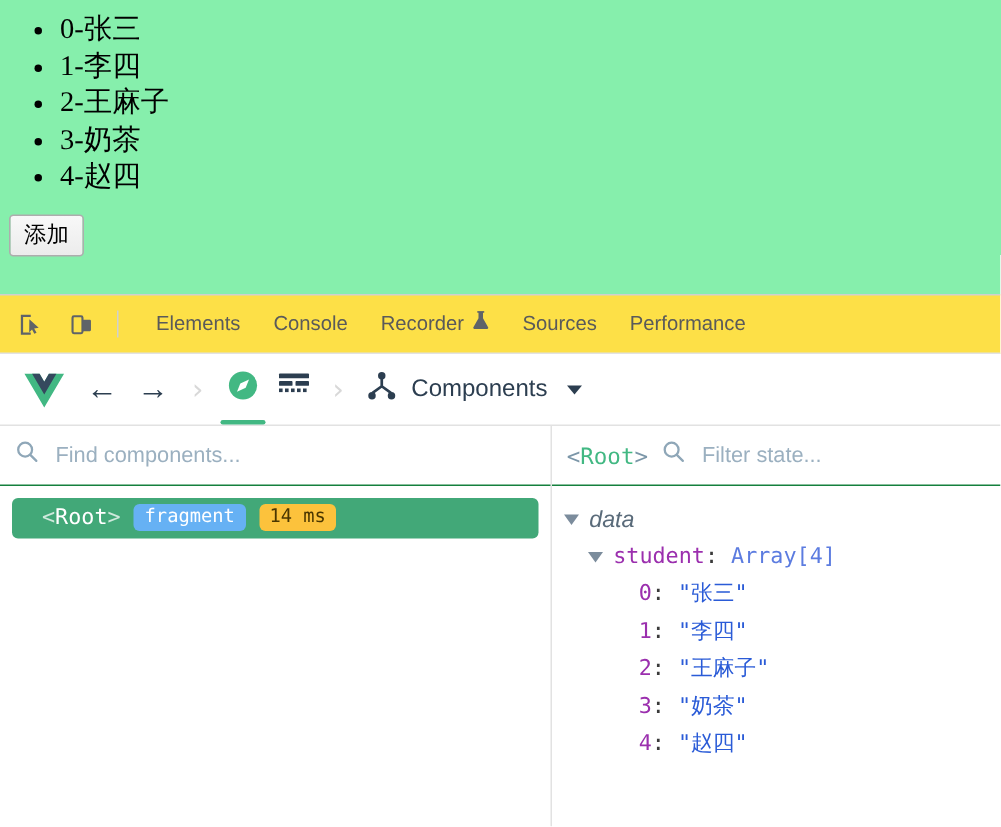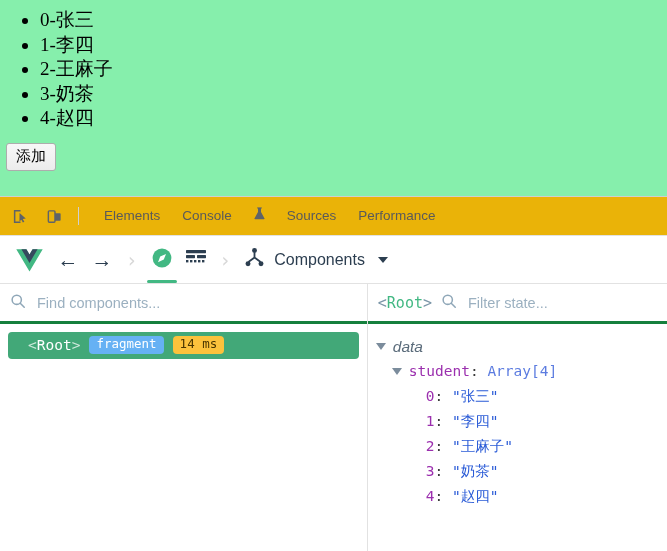--- a/index.html
+++ b/index.html
@@ -44,21 +44,21 @@
     background: linear-gradient(#f8f8f8, #ececec);
     border: 1px solid #adadad;
     border-radius: 3px;
     cursor: pointer;
   }
 
   
   .devtools-tabbar {
     position: absolute; left: 0; top: 196px;
     width: 667px; height: 40px;
-    background: #eab308;
+    background: #fde047;
     border-top: 1px solid #cfcfcf;
     border-bottom: 1px solid #e2e2e2;
     display: flex; align-items: center;
   }
   .dt-icon-btn {
     width: 28px; height: 28px;
     margin-left: 6px;
     display: flex; align-items: center; justify-content: center;
     cursor: pointer;
     border-radius: 3px;
@@ -159,21 +159,21 @@
   .pane-right {
     flex: 1; height: 100%;
     background: #fff;
     display: flex; flex-direction: column;
   }
 
   .search-row {
     height: 40px;
     display: flex; align-items: center;
     padding: 0 10px;
-    border-bottom: 3px solid #15803d;
+    border-bottom: 1px solid #15803d;
     gap: 9px;
   }
   .search-input {
     border: none; outline: none;
     font-size: 14.5px;
     color: #2c3e50;
     background: transparent;
     flex: 1;
     font-family: "Liberation Sans", sans-serif;
   }
@@ -286,20 +286,21 @@
     </div>
     <div class="dt-sep"></div>
 
     <div class="dt-tab spaced">
       <span>Elements</span>
     </div>
     <div class="dt-tab">
       <span>Console</span>
     </div>
     <div class="dt-tab">
+      <span>Recorder</span>
       <span>
         <svg width="11" height="13" viewBox="0 0 11 13">
           <path d="M4 1 h3 v4.1 l3.4 6.1 a0.7 0.7 0 0 1 -0.6 1.05 H1.2 a0.7 0.7 0 0 1 -0.6 -1.05 L4 5.1 Z" fill="#5f6368"></path>
           <rect x="3.2" y="0.4" width="4.6" height="1.1" fill="#5f6368"></rect>
         </svg>
       </span>
     </div>
     <div class="dt-tab">
       <span>Sources</span>
     </div>

